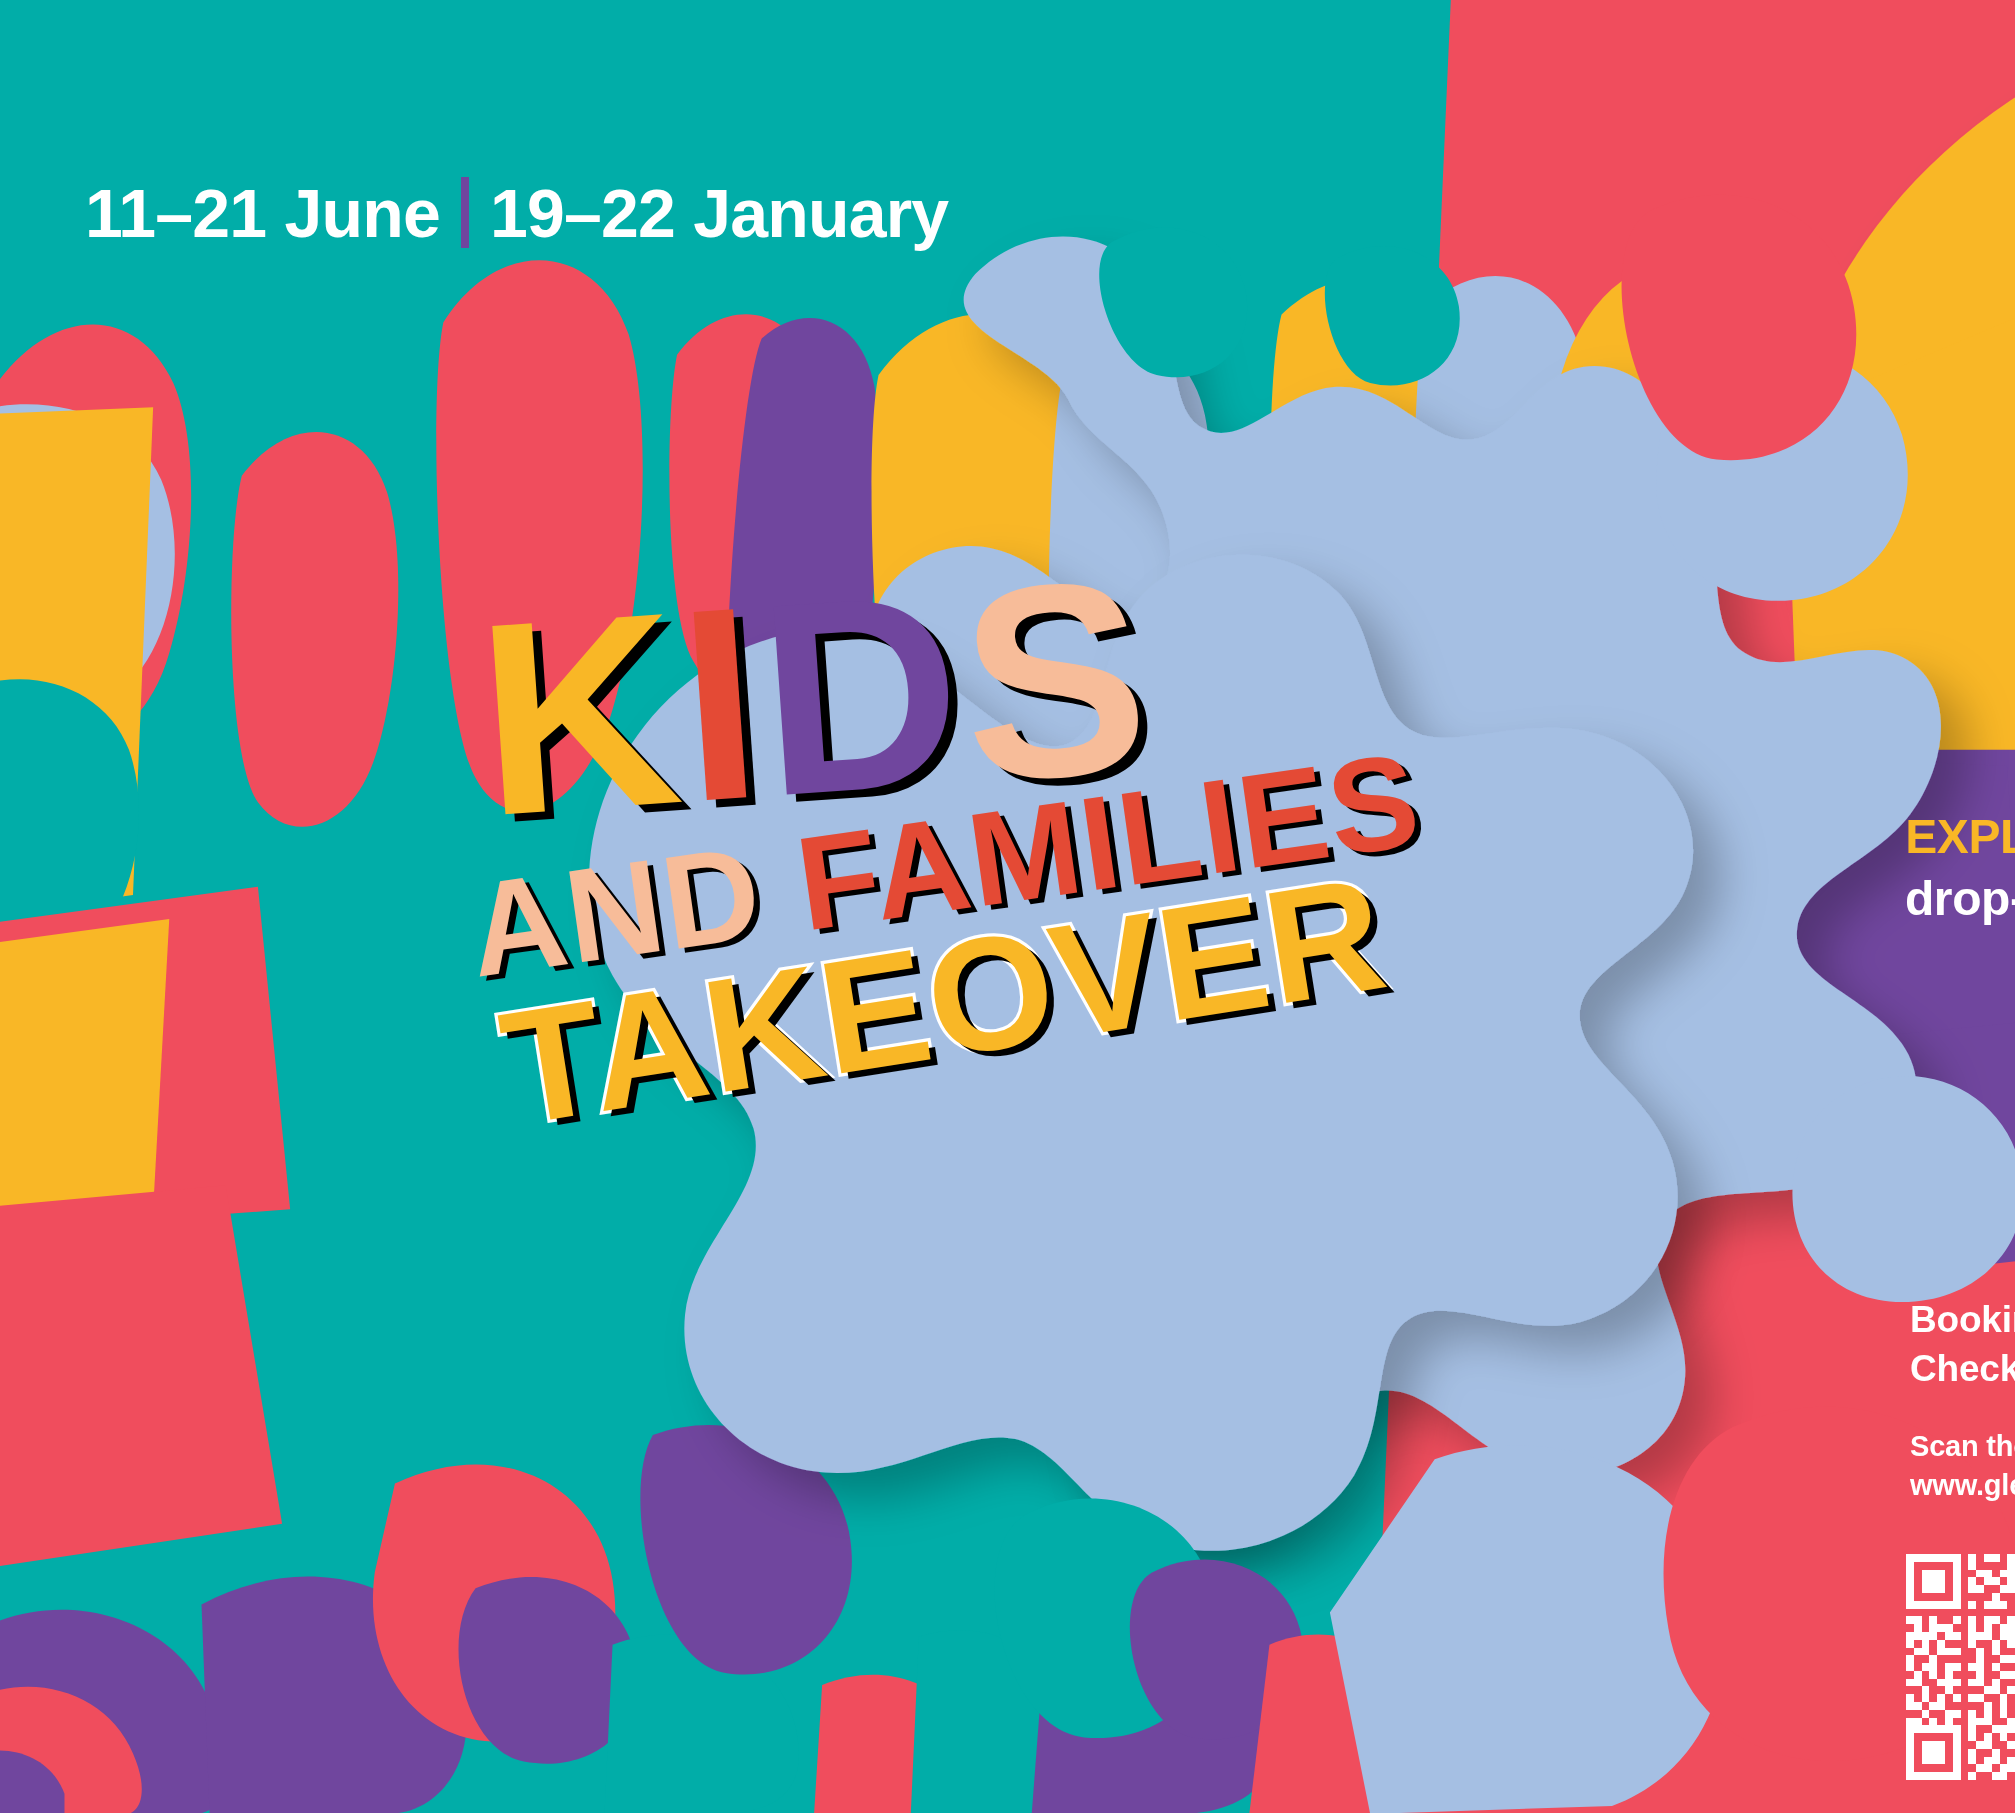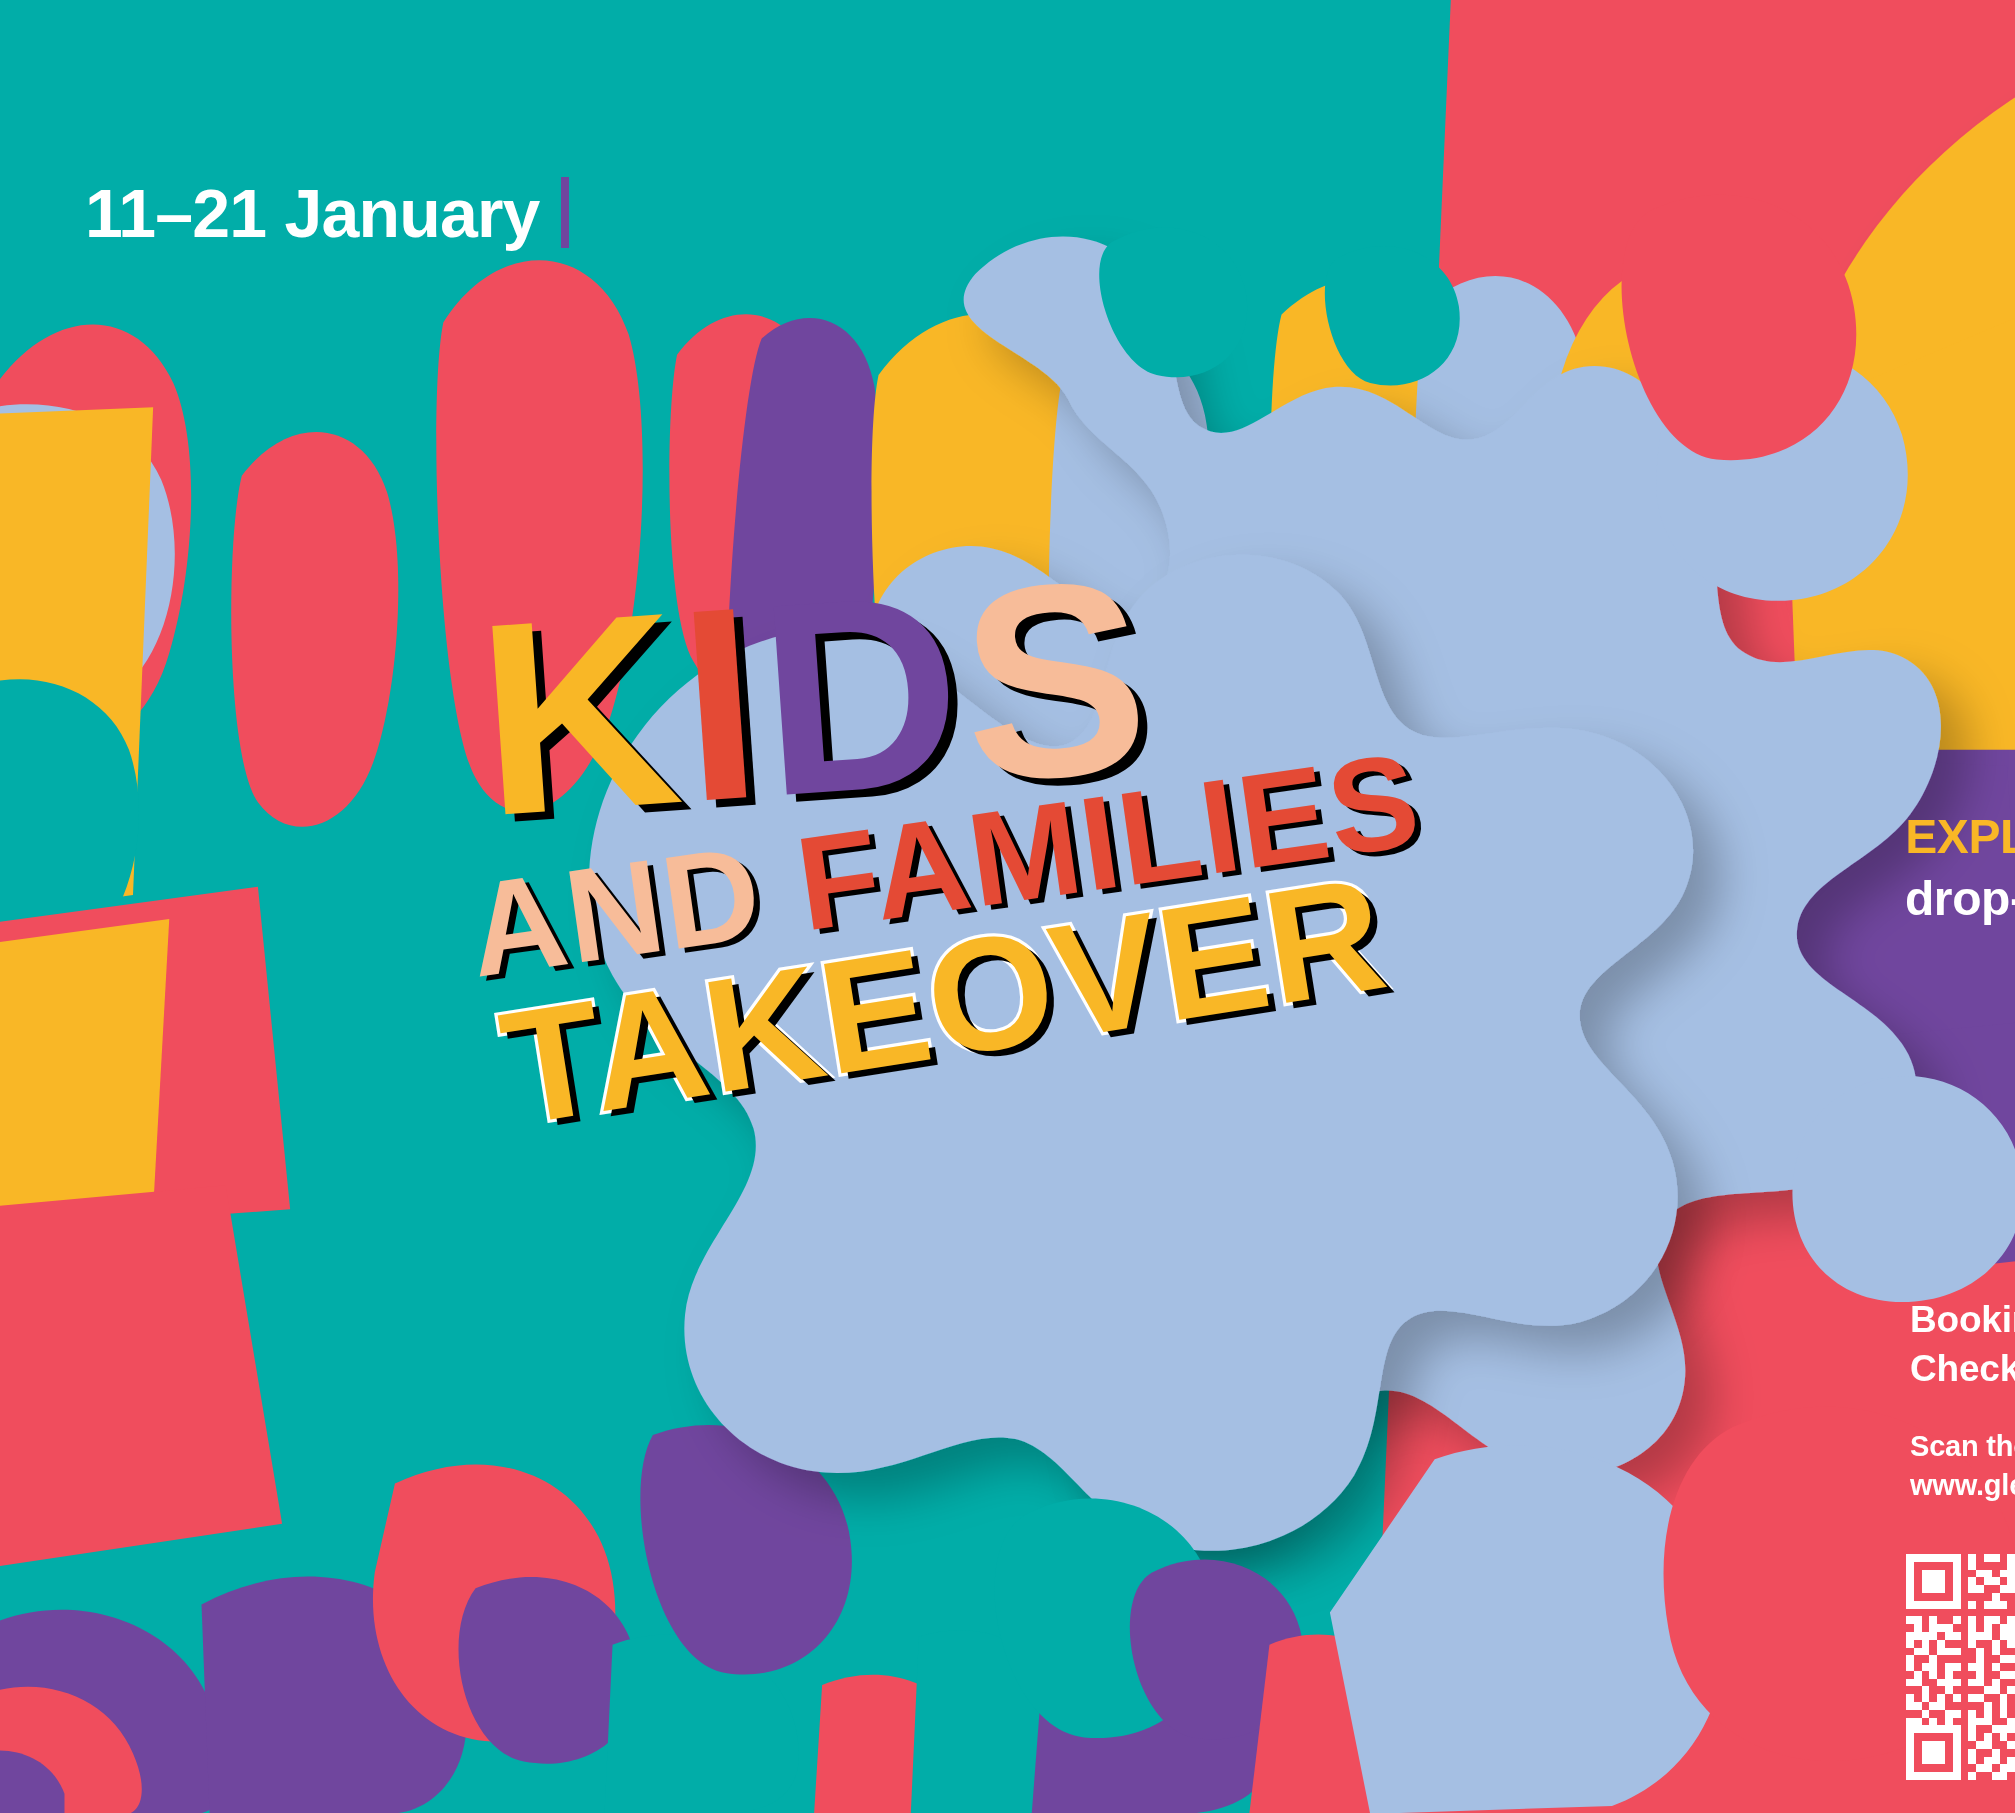--- a/index.html
+++ b/index.html
@@ -325,22 +325,23 @@
       C4330 4160 4220 4400 4000 4480 L3400 4500 L3300 4000 Z"></path>
 
     <path d="M4300 3540 C4560 3420 4880 3520 4980 3780 C5070 4020 4940 4280 4680 4350
       C4420 4420 4180 4290 4140 4040 C4100 3810 4160 3610 4300 3540 Z" fill="#F04D5D"></path>
 
     <path d="M4100 520 C4320 420 4560 530 4600 760 C4640 990 4480 1160 4260 1140
       C4050 1120 3940 600 4100 520 Z" fill="#F04D5D"></path>
   </svg>
 
   <div class="date-header">
-    <span class="date-text">11–21 January</span>
+    <span class="date-text">11–21 June</span>
     <span class="date-divider"></span>
+    <span class="date-text">19–22 January</span>
   </div>
 
   <div class="title-wrap">
     <div class="line-kids">
       <span class="c-yellow">K</span><span class="c-red">I</span><span class="c-purple">D</span><span class="c-peach">S</span>
     </div>
     <div class="line-fam">
       <span class="c-peach">AND</span><span>&nbsp;</span><span class="c-red">FAMILIES</span>
     </div>
     <div class="line-take">TAKEOVER</div>

